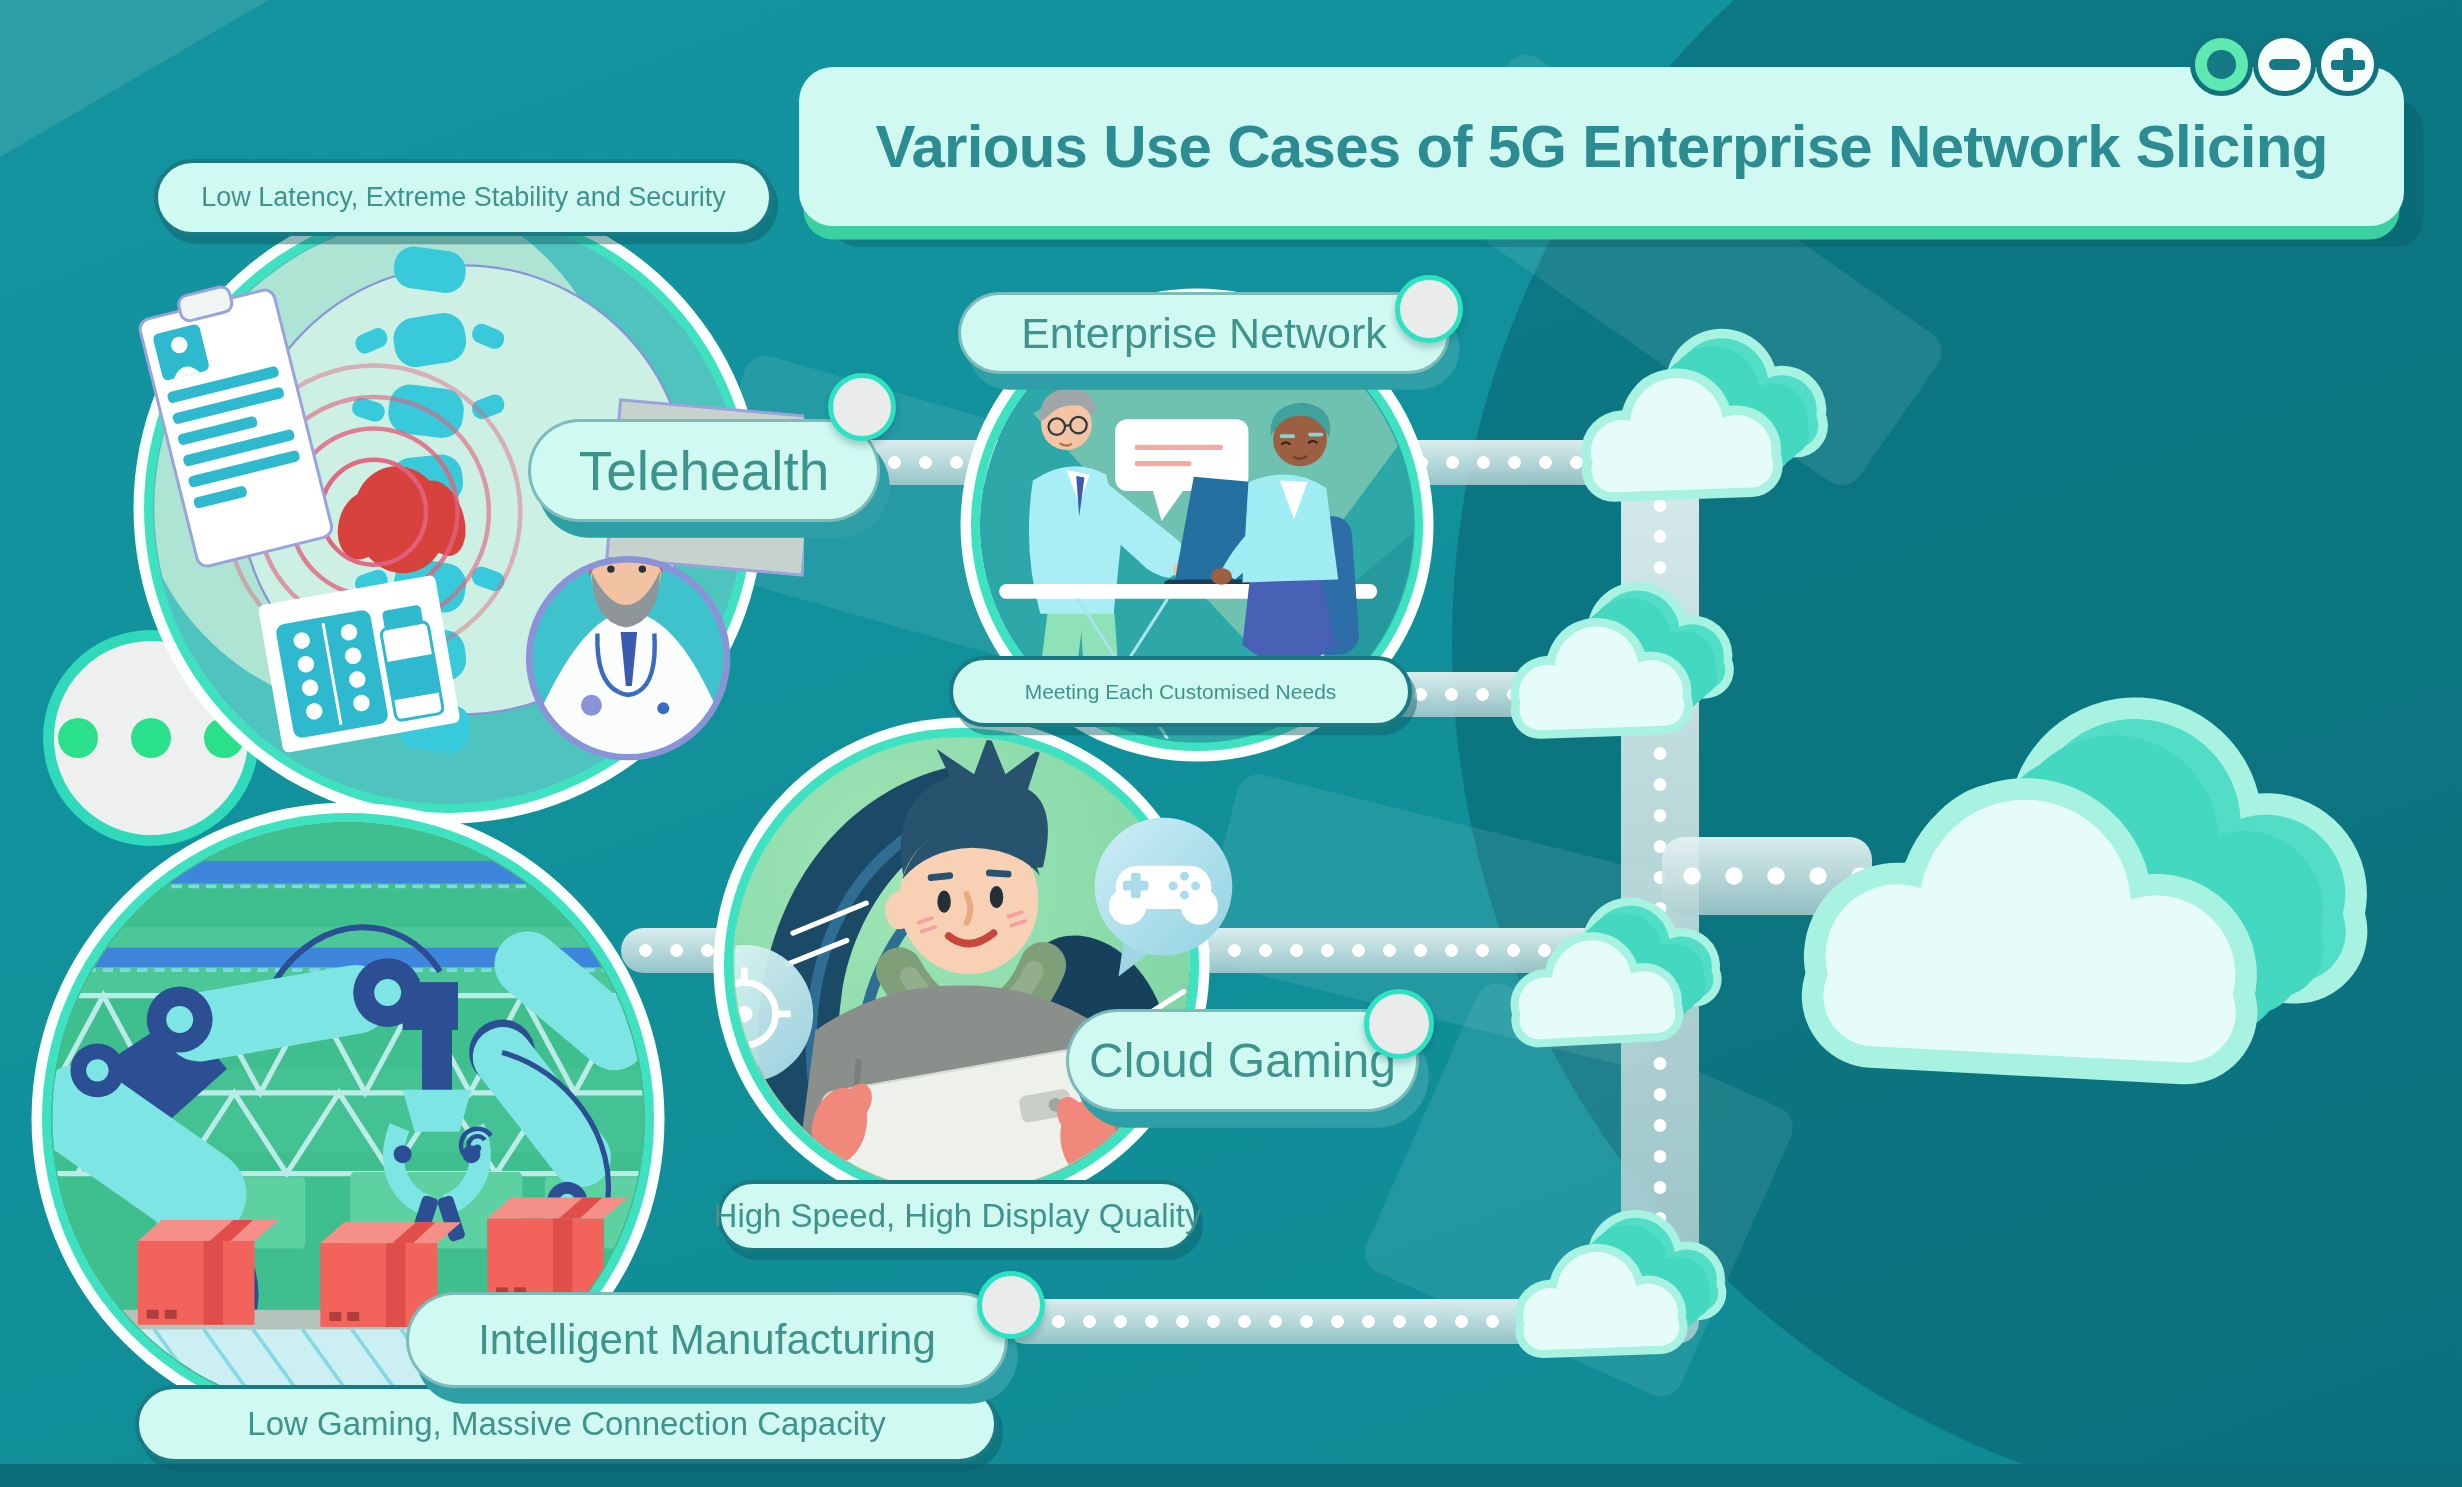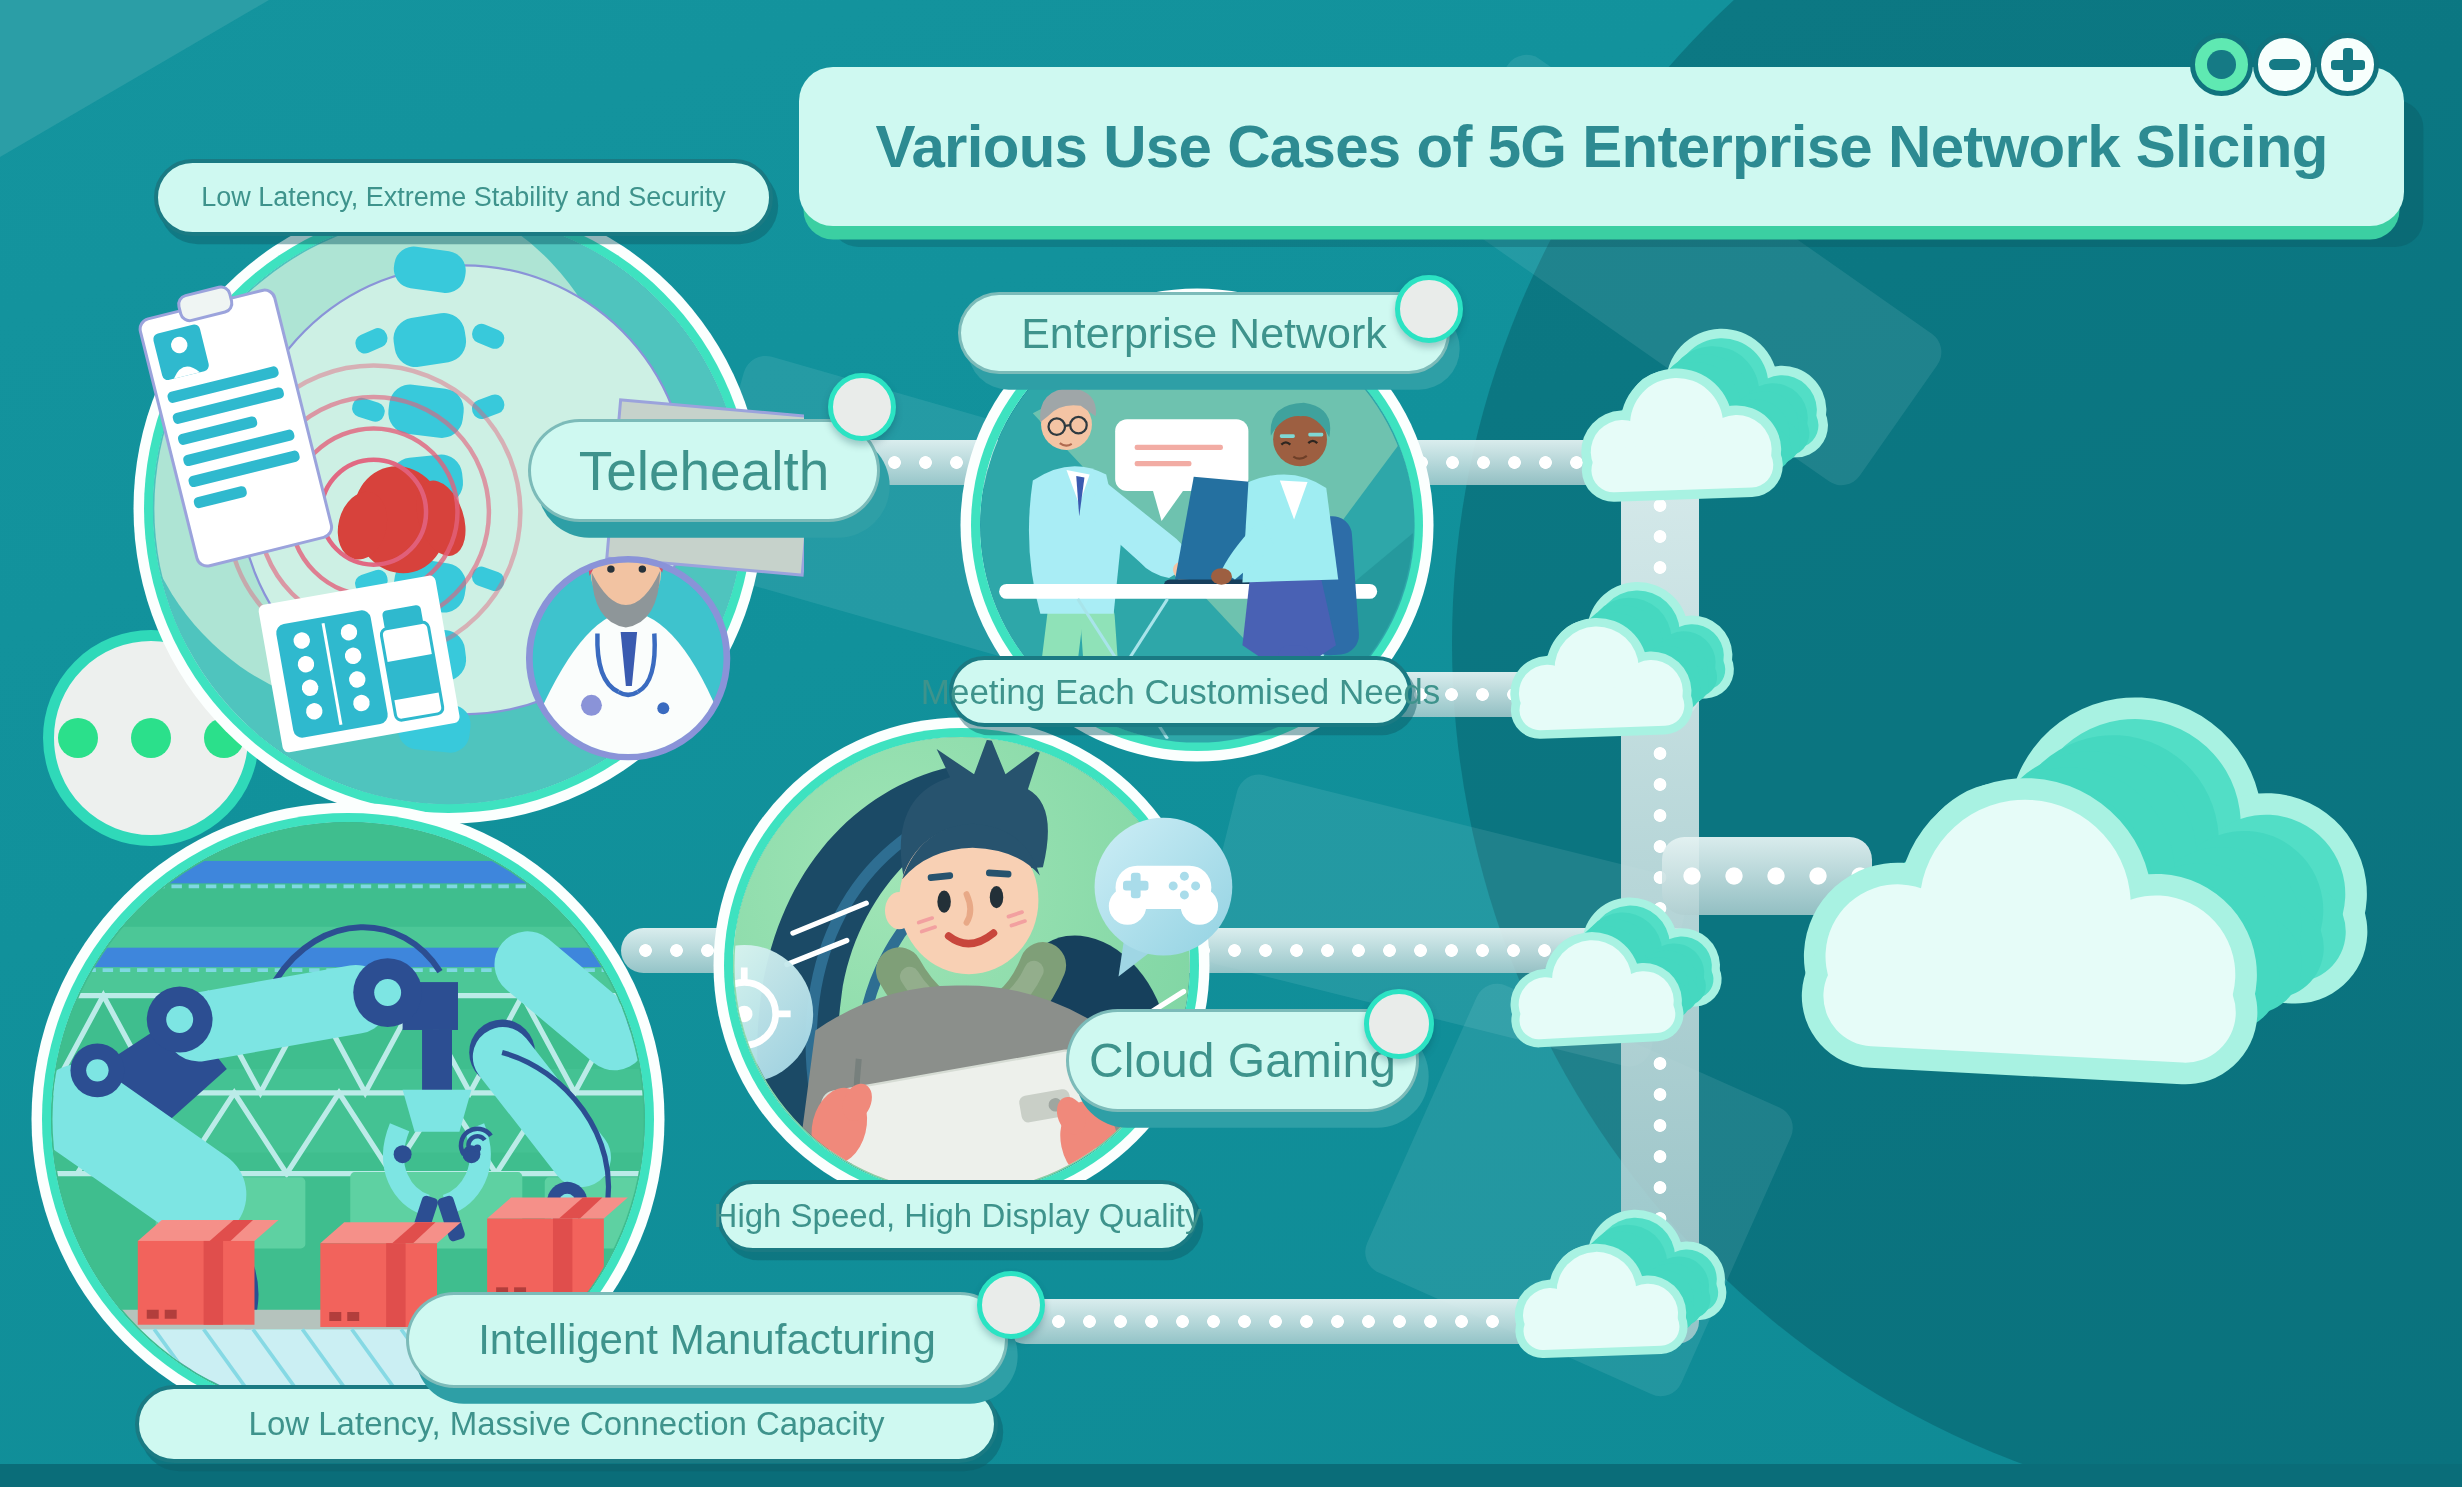--- a/index.html
+++ b/index.html
@@ -544,23 +544,23 @@
           <rect x="8" y="30" width="156" height="112" fill="#f2635c"></rect>
           <rect x="96" y="30" width="26" height="112" fill="#e04e4c"></rect>
           <rect x="20" y="122" width="16" height="12" fill="#b23e3c"></rect>
             <rect x="44" y="122" width="16" height="12" fill="#b23e3c"></rect>
         </g>
       </g>
     </svg>
   </div>
 
   <div class="abs pill caption-pill" style="left:154px;top:159px;width:611px;height:69px;font-size:27px">Low Latency, Extreme Stability and Security</div>
-  <div class="abs pill caption-pill" style="left:949px;top:656px;width:455px;height:63px;font-size:35px">Meeting Each Customised Needs</div>
+  <div class="abs pill caption-pill" style="left:949px;top:656px;width:455px;height:63px;font-size:21px">Meeting Each Customised Needs</div>
   <div class="abs pill caption-pill" style="left:717px;top:1180px;width:473px;height:64px;font-size:33px">High Speed, High Display Quality</div>
-  <div class="abs pill caption-pill" style="left:135px;top:1385px;width:855px;height:70px;font-size:33px">Low Latency, Massive Connection Capacity</div>
+  <div class="abs pill caption-pill" style="left:135px;top:1385px;width:855px;height:70px;font-size:33px">Low Gaming, Massive Connection Capacity</div>
 
   <div class="abs pill label-pill" style="left:528px;top:419px;width:346px;height:97px;font-size:55px">Telehealth</div>
   <div class="abs pill label-pill" style="left:958px;top:292px;width:486px;height:76px;font-size:43px">Enterprise Network</div>
   <div class="abs pill label-pill" style="left:1066px;top:1009px;width:347px;height:97px;font-size:48px">Cloud Gaming</div>
   <div class="abs pill label-pill" style="left:406px;top:1292px;width:596px;height:90px;font-size:42px">Intelligent Manufacturing</div>
 
   <div class="abs pin" style="left:828px;top:373px;width:58px;height:58px"></div>
   <div class="abs pin" style="left:1395px;top:275px;width:58px;height:58px"></div>
   <div class="abs pin" style="left:1364px;top:989px;width:60px;height:60px"></div>
   <div class="abs pin" style="left:977px;top:1271px;width:58px;height:58px"></div>

